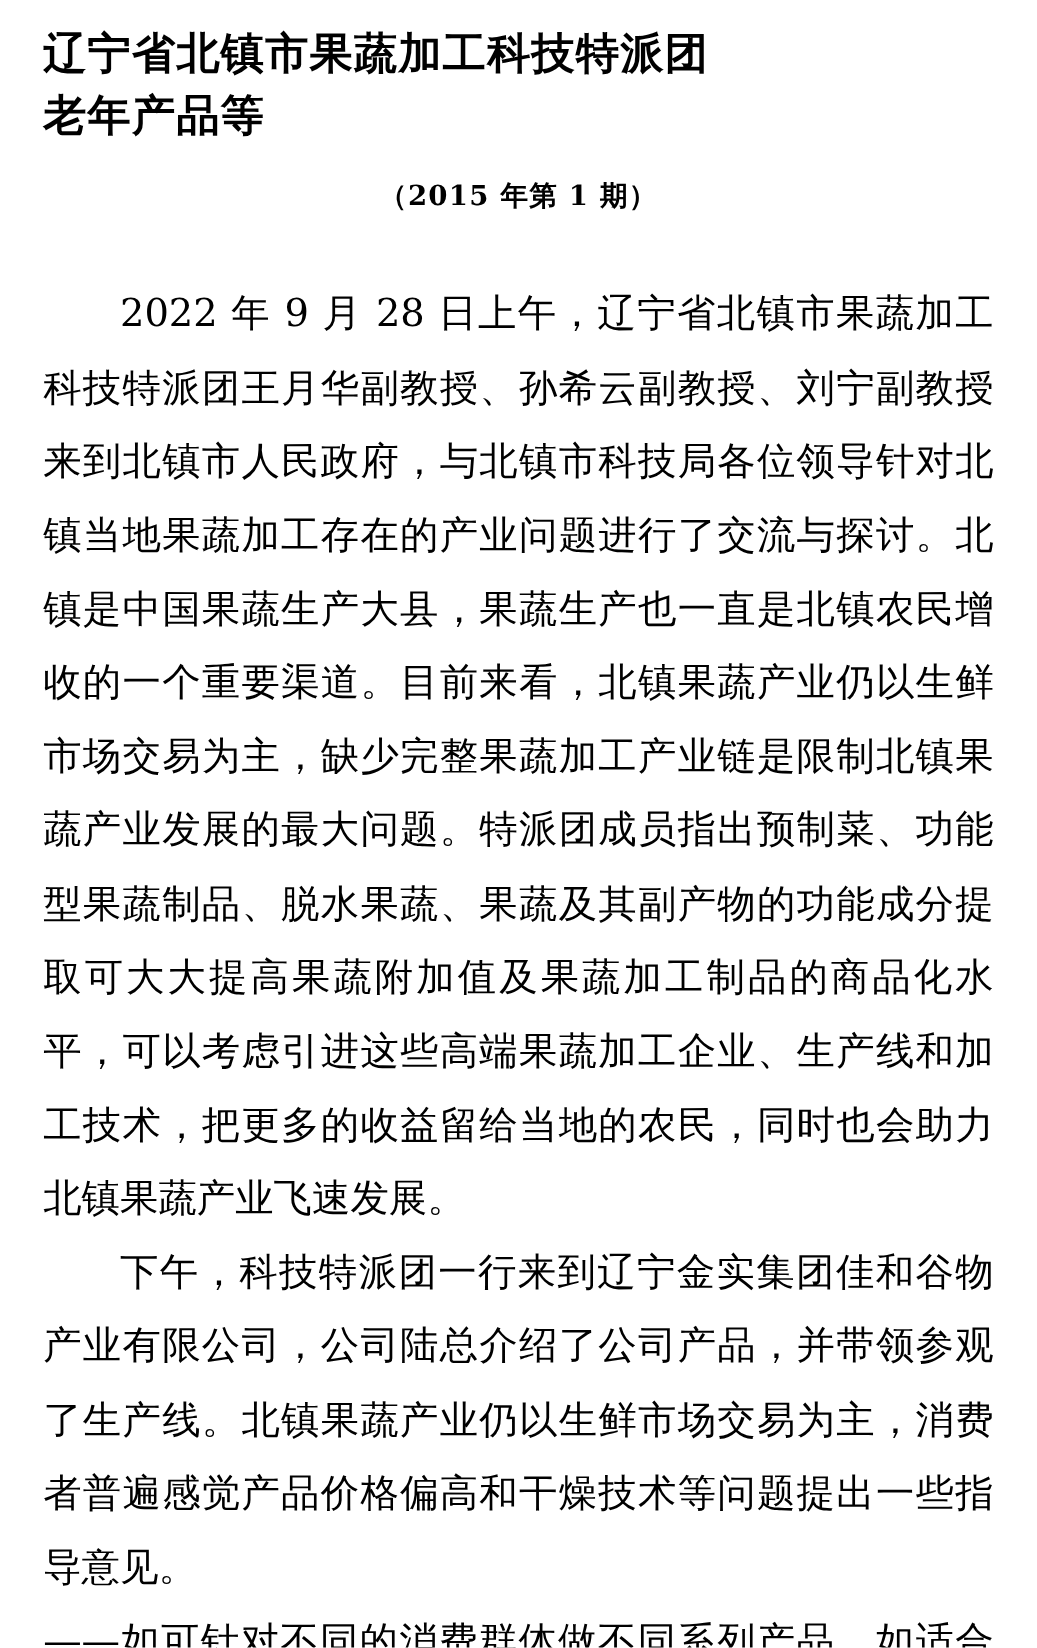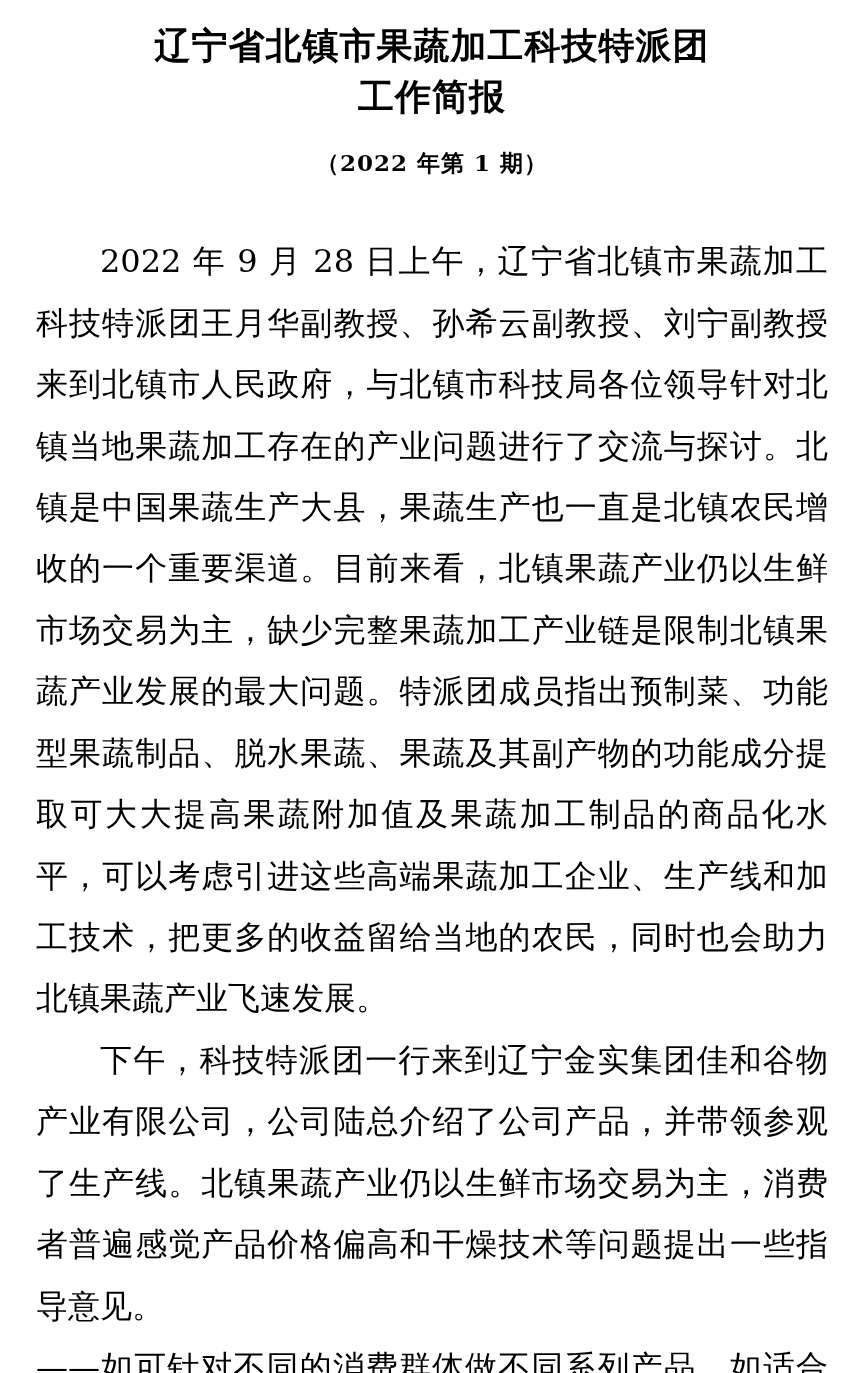--- a/index.html
+++ b/index.html
@@ -15,21 +15,21 @@
     overflow: hidden;
   }
   .page {
     width: 864px;
     height: 1373px;
     box-sizing: border-box;
     padding: 10px 36px 0 36px;
     position: relative;
   }
   .doc-title {
-    text-align: center;
+    text-align: left;
     font-family: "DejaVu Sans", "Liberation Sans", sans-serif;
     font-weight: bold;
     font-size: 36px;
     line-height: 1.42;
     letter-spacing: 1px;
     margin-top: 10px;
   }
   .doc-title .line {
     display: block;
   }
@@ -61,24 +61,24 @@
     margin-top: 0;
   }
 </style>
 </head>
 <body>
 
 <div class="page">
 
   <div class="doc-title">
     <span class="line">辽宁省北镇市果蔬加工科技特派团</span>
-    <span class="line">工作简报</span>
+    <span class="line">老年产品等</span>
   </div>
 
-  <div class="doc-subtitle">（2022 年第 1 期）</div>
+  <div class="doc-subtitle">（2015 年第 1 期）</div>
 
   <div class="body-block">
     <p class="para indent">2022 年 9 月 28 日上午，辽宁省北镇市果蔬加工科技特派团王月华副教授、孙希云副教授、刘宁副教授来到北镇市人民政府，与北镇市科技局各位领导针对北镇当地果蔬加工存在的产业问题进行了交流与探讨。北镇是中国果蔬生产大县，果蔬生产也一直是北镇农民增收的一个重要渠道。目前来看，北镇果蔬产业仍以生鲜市场交易为主，缺少完整果蔬加工产业链是限制北镇果蔬产业发展的最大问题。特派团成员指出预制菜、功能型果蔬制品、脱水果蔬、果蔬及其副产物的功能成分提取可大大提高果蔬附加值及果蔬加工制品的商品化水平，可以考虑引进这些高端果蔬加工企业、生产线和加工技术，把更多的收益留给当地的农民，同时也会助力北镇果蔬产业飞速发展。</p>
     <p class="para indent">下午，科技特派团一行来到辽宁金实集团佳和谷物产业有限公司，公司陆总介绍了公司产品，并带领参观了生产线。北镇果蔬产业仍以生鲜市场交易为主，消费者普遍感觉产品价格偏高和干燥技术等问题提出一些指导意见。</p>
     <p class="para">——如可针对不同的消费群体做不同系列产品，如适合婴幼儿产品、老年产品等。</p>
   </div>
 
 </div>
 
 </body></html>

